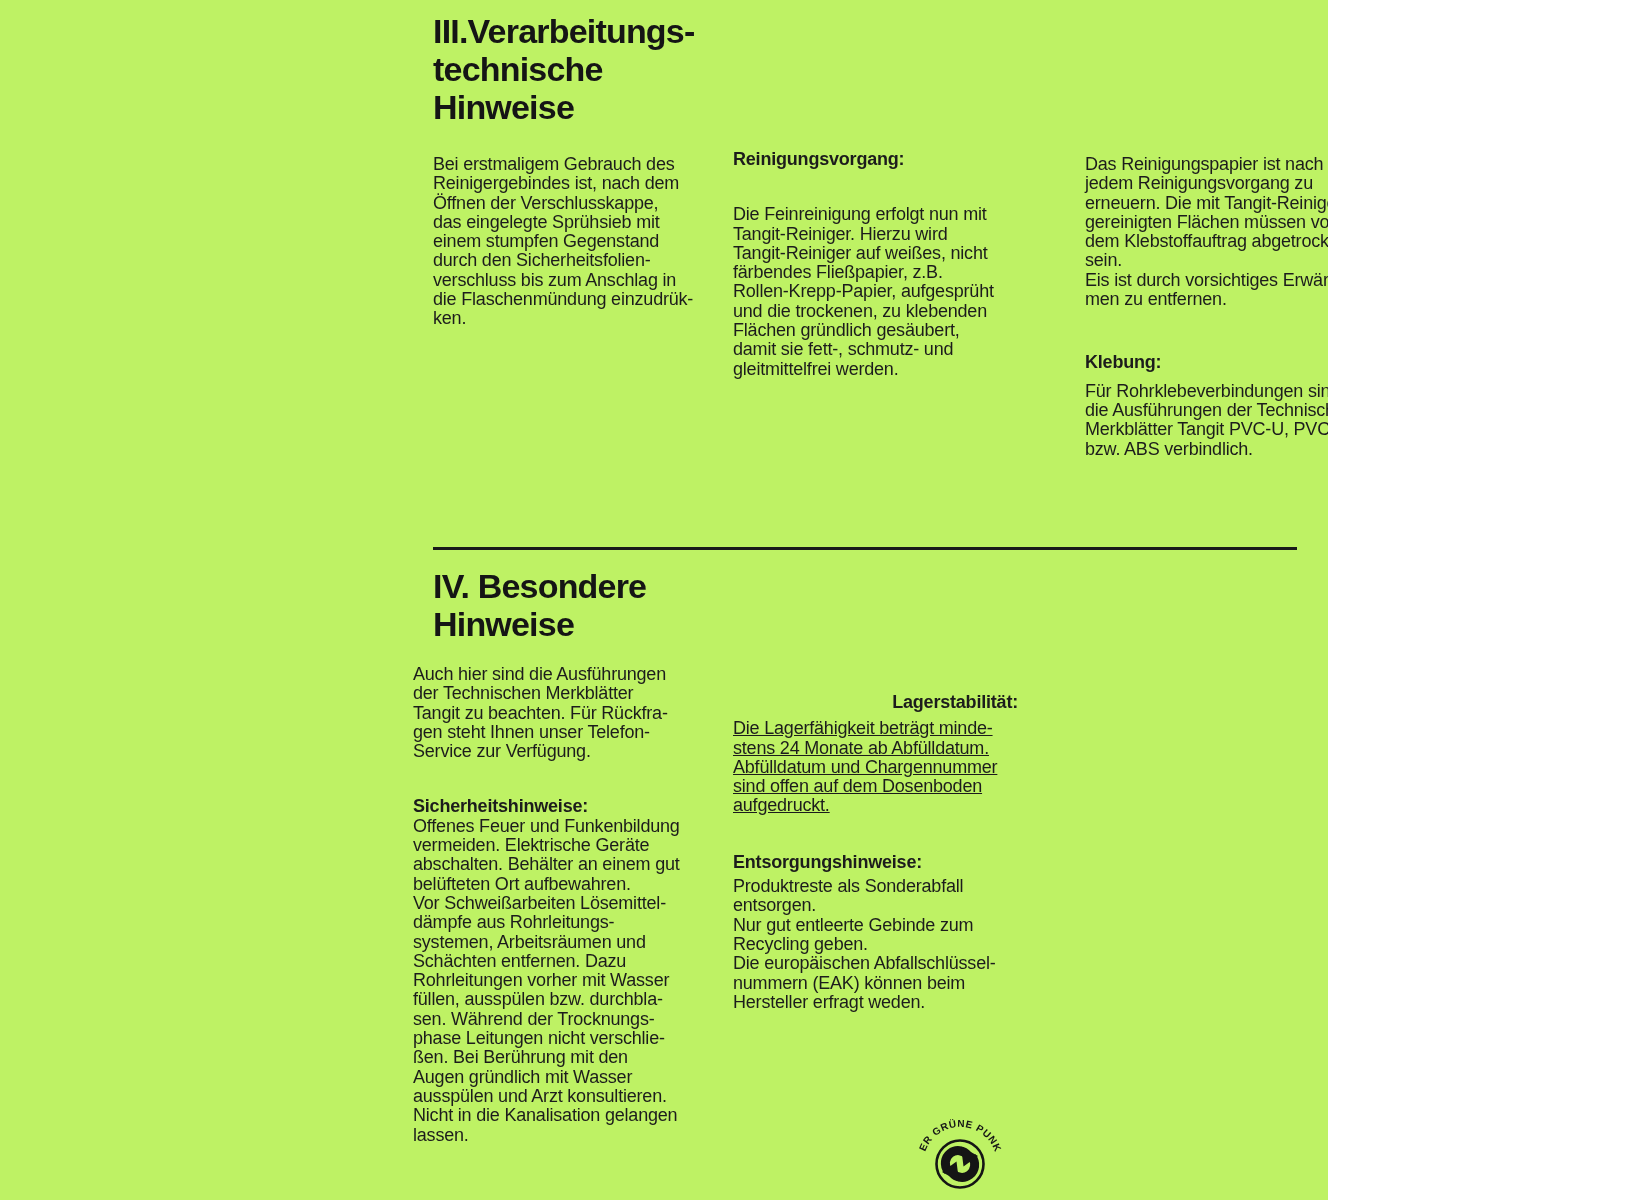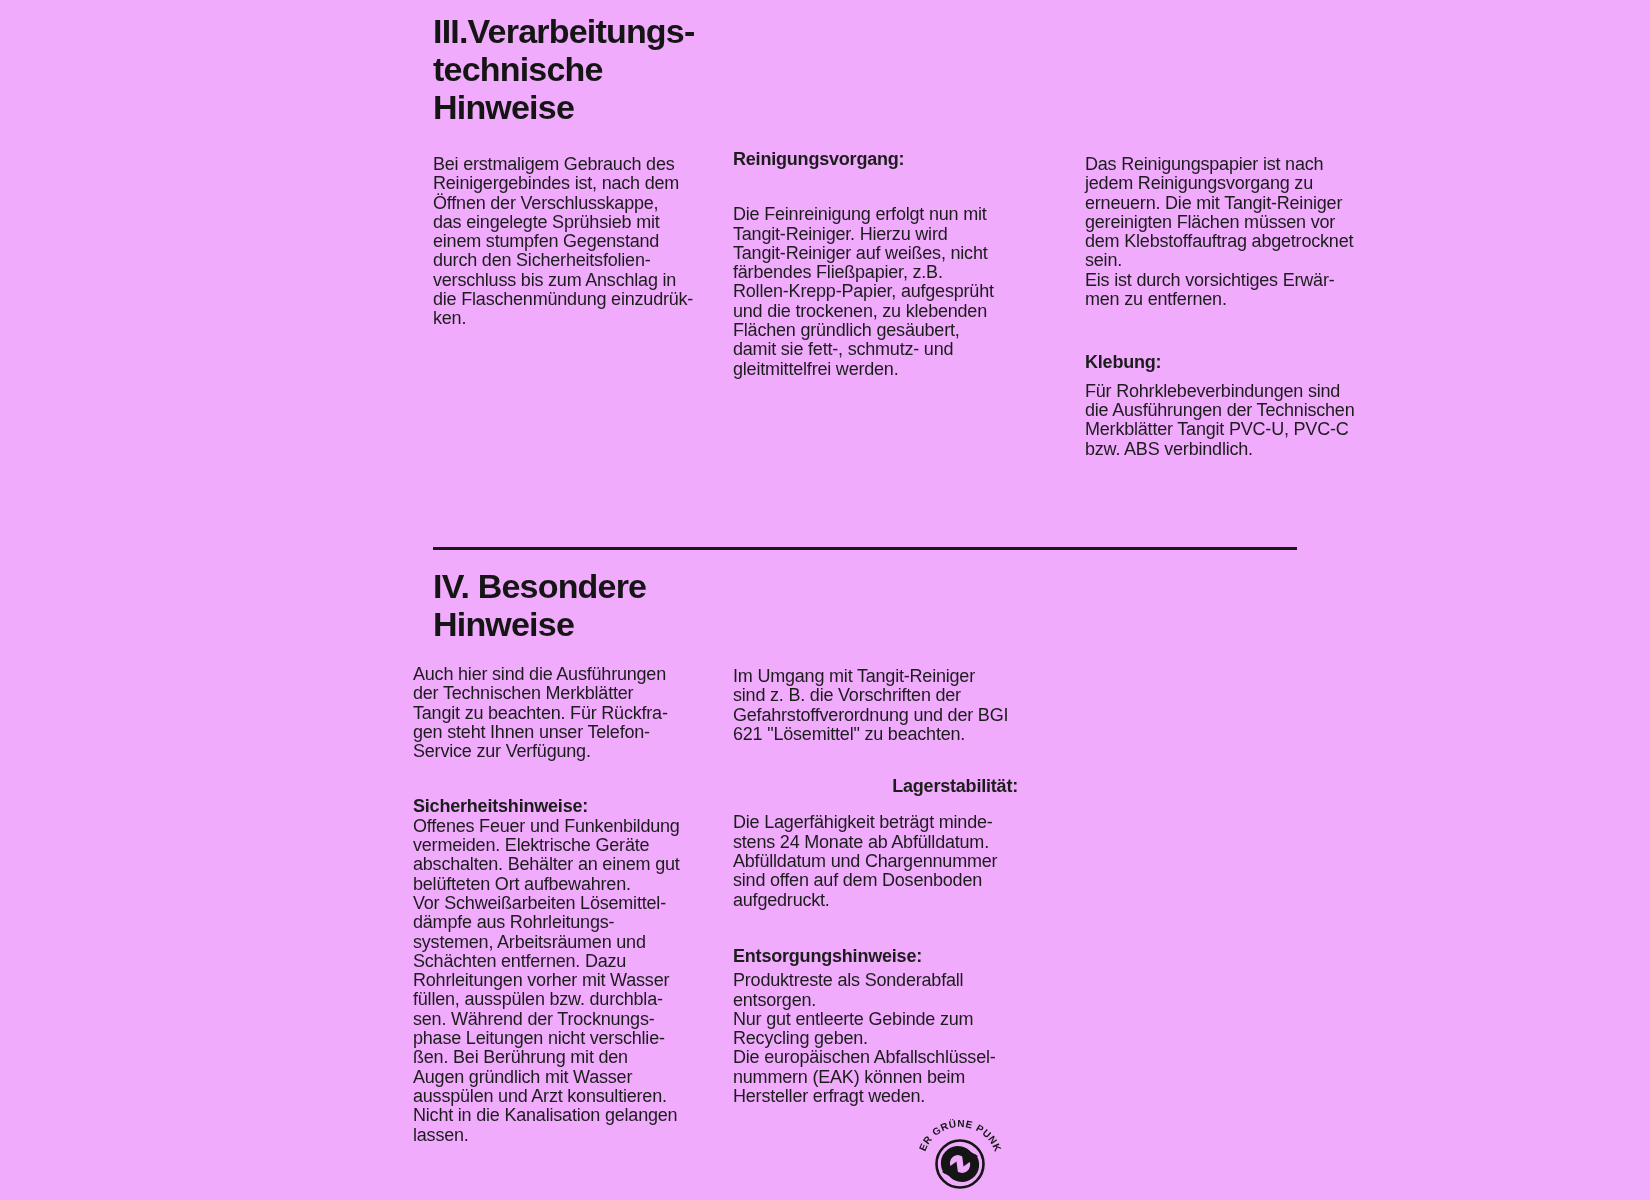--- a/index.html
+++ b/index.html
@@ -2,23 +2,23 @@
 <html><head>
 <meta charset="utf-8">
 <style>
   html, body {
     margin: 0;
     padding: 0;
     background: #ffffff;
   }
   .page {
     position: relative;
-    width: 1650px;
+    width: 1328px;
     height: 1200px;
-    background: #f0abfc;
+    background: #bef264;
     font-family: "Liberation Sans", sans-serif;
     color: #1c1c1c;
     overflow: hidden;
   }
   .headline {
     position: absolute;
     margin: 0;
     font-size: 34px;
     line-height: 38px;
     font-weight: 700;
@@ -132,26 +132,22 @@
 sen. Während der Trocknungs-
 phase Leitungen nicht verschlie-
 ßen. Bei Berührung mit den
 Augen gründlich mit Wasser
 ausspülen und Arzt konsultieren.
 Nicht in die Kanalisation gelangen
 lassen.</p>
   </div>
 
   <div class="col" style="left:733px; top:660px;">
-    <p class="p" style="margin-top:7px;">Im Umgang mit Tangit-Reiniger
-sind z. B. die Vorschriften der
-Gefahrstoffverordnung und der BGI
-621 "Lösemittel" zu beachten.</p>
     <p class="h" style="margin-top:33px;text-align:right;">Lagerstabilität:</p>
-    <p class="p" style="margin-top:17px;">Die Lagerfähigkeit beträgt minde-
+    <p class="p" style="margin-top:7px;text-decoration:underline;">Die Lagerfähigkeit beträgt minde-
 stens 24 Monate ab Abfülldatum.
 Abfülldatum und Chargennummer
 sind offen auf dem Dosenboden
 aufgedruckt.</p>
     <p class="h" style="margin-top:37px;">Entsorgungshinweise:</p>
     <p class="p" style="margin-top:5px;">Produktreste als Sonderabfall
 entsorgen.
 Nur gut entleerte Gebinde zum
 Recycling geben.
 Die europäischen Abfallschlüssel-

